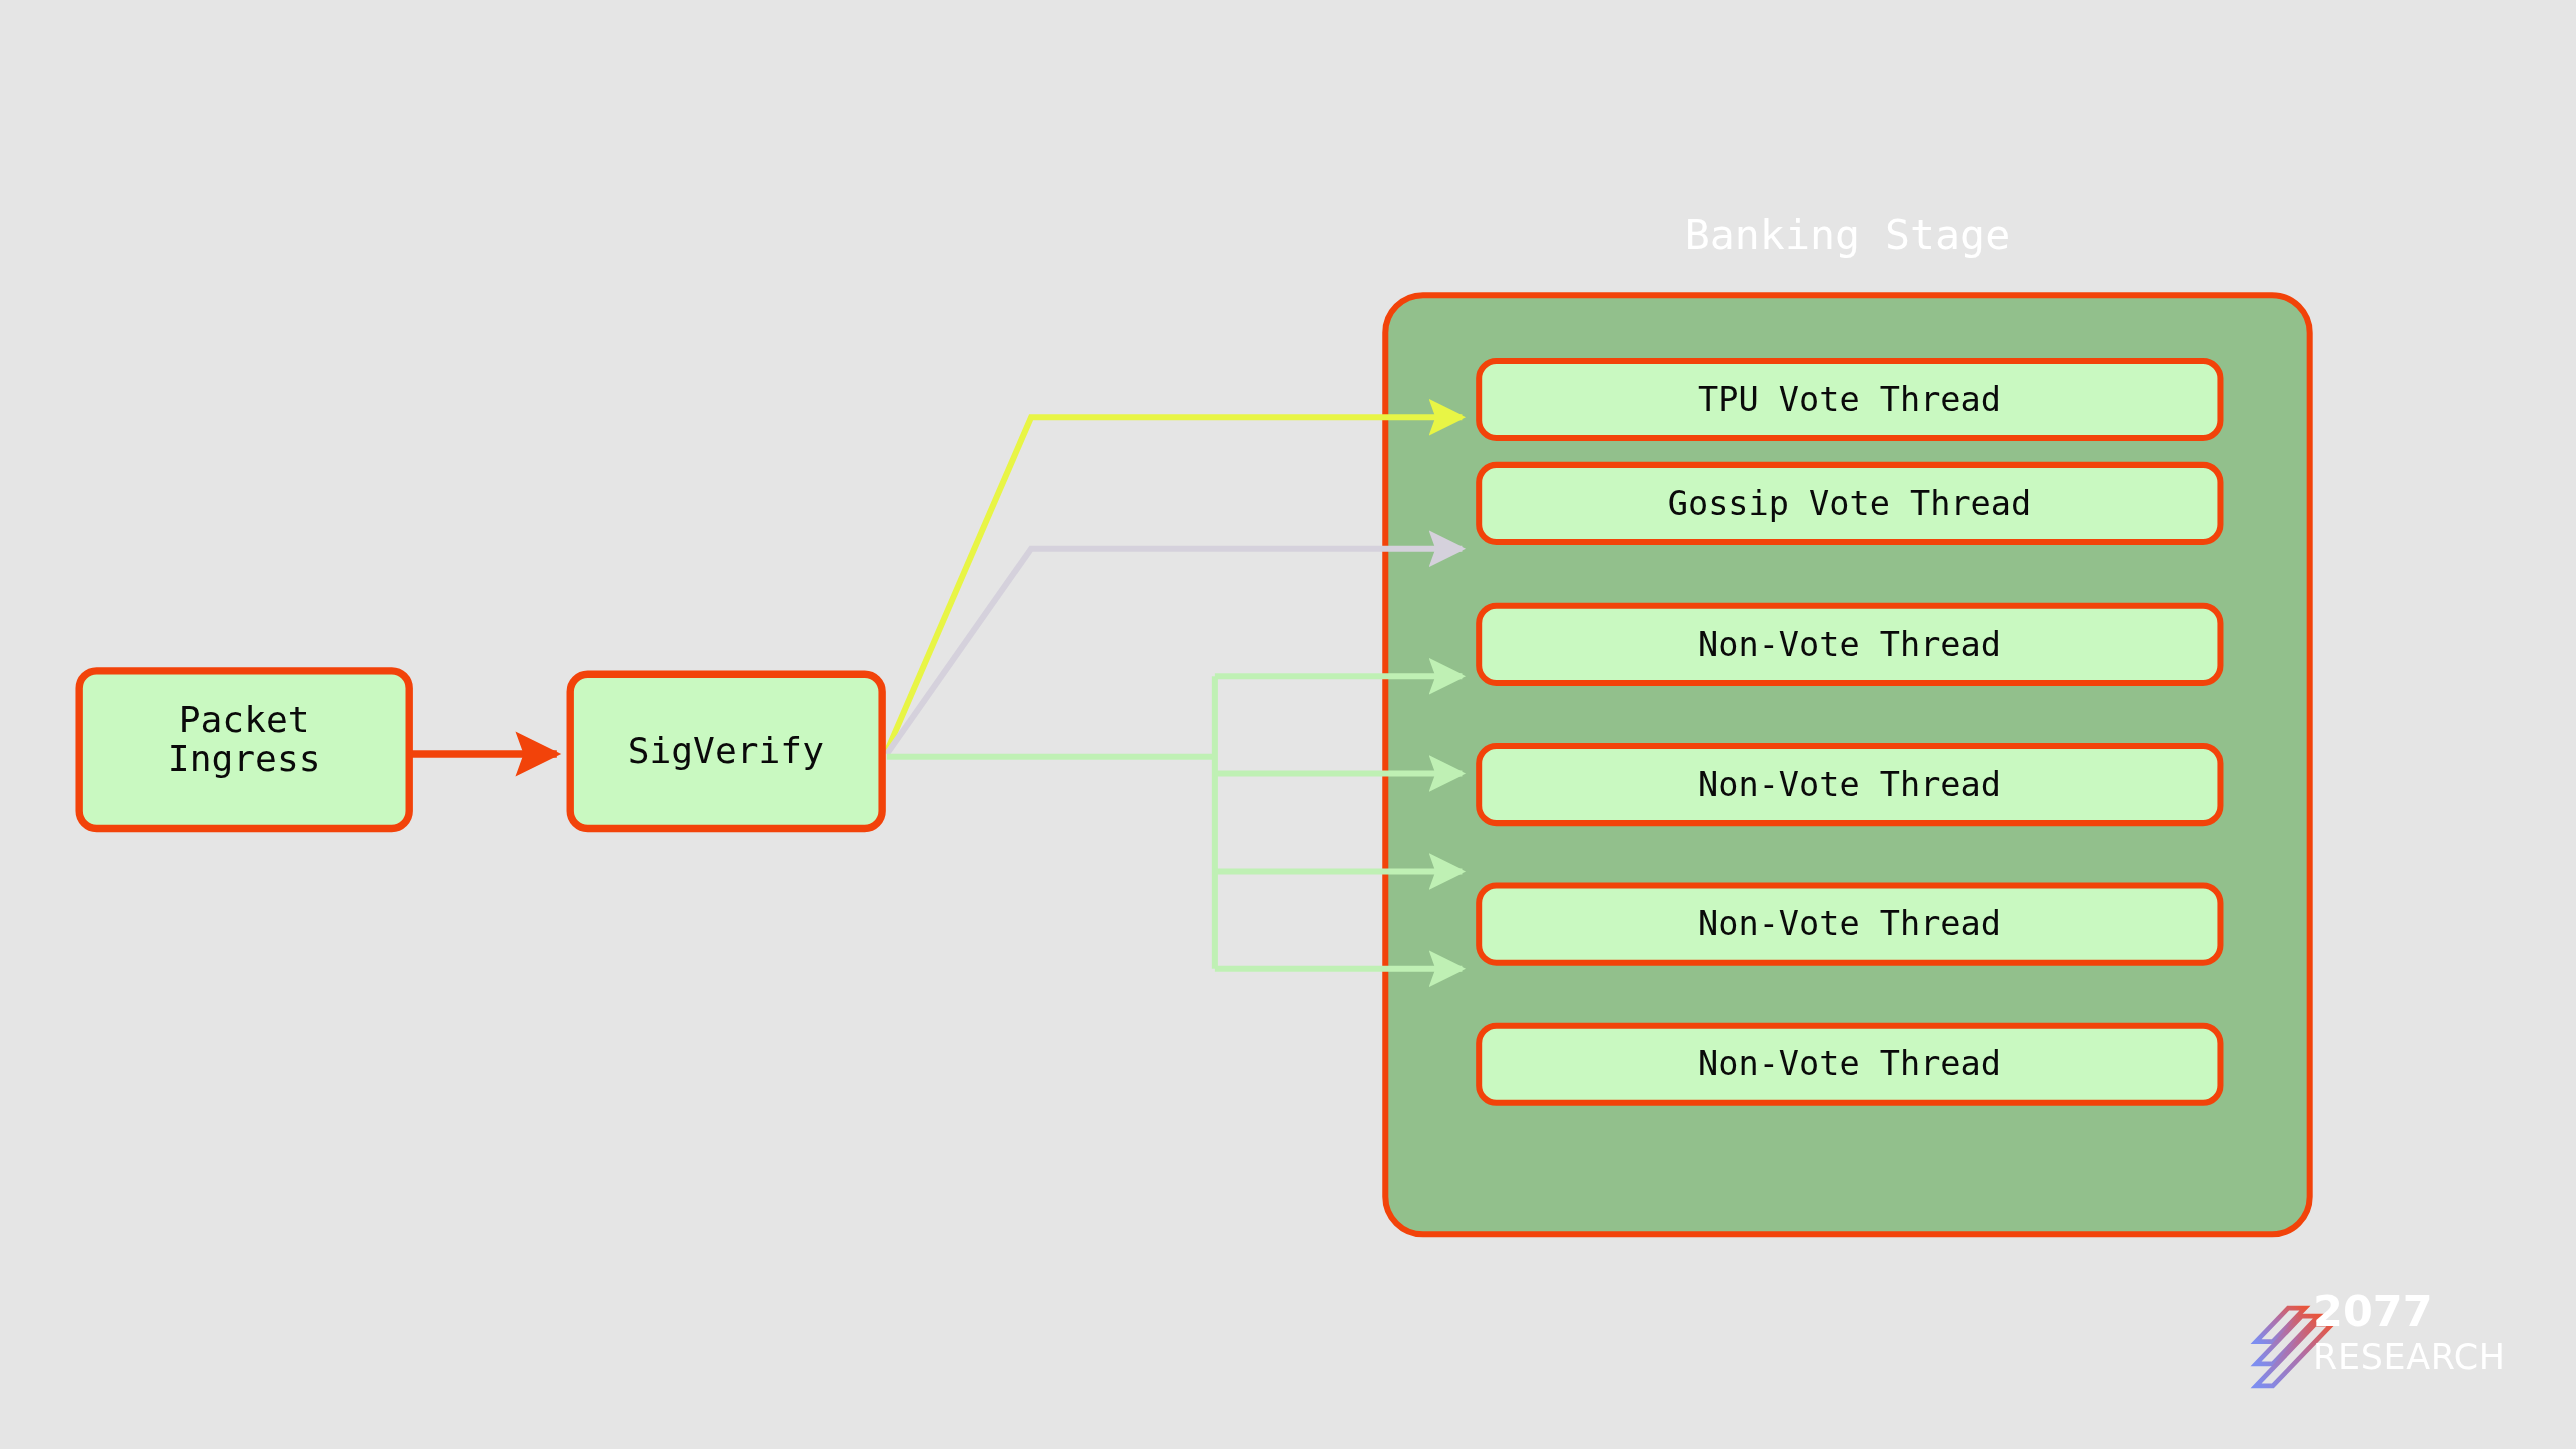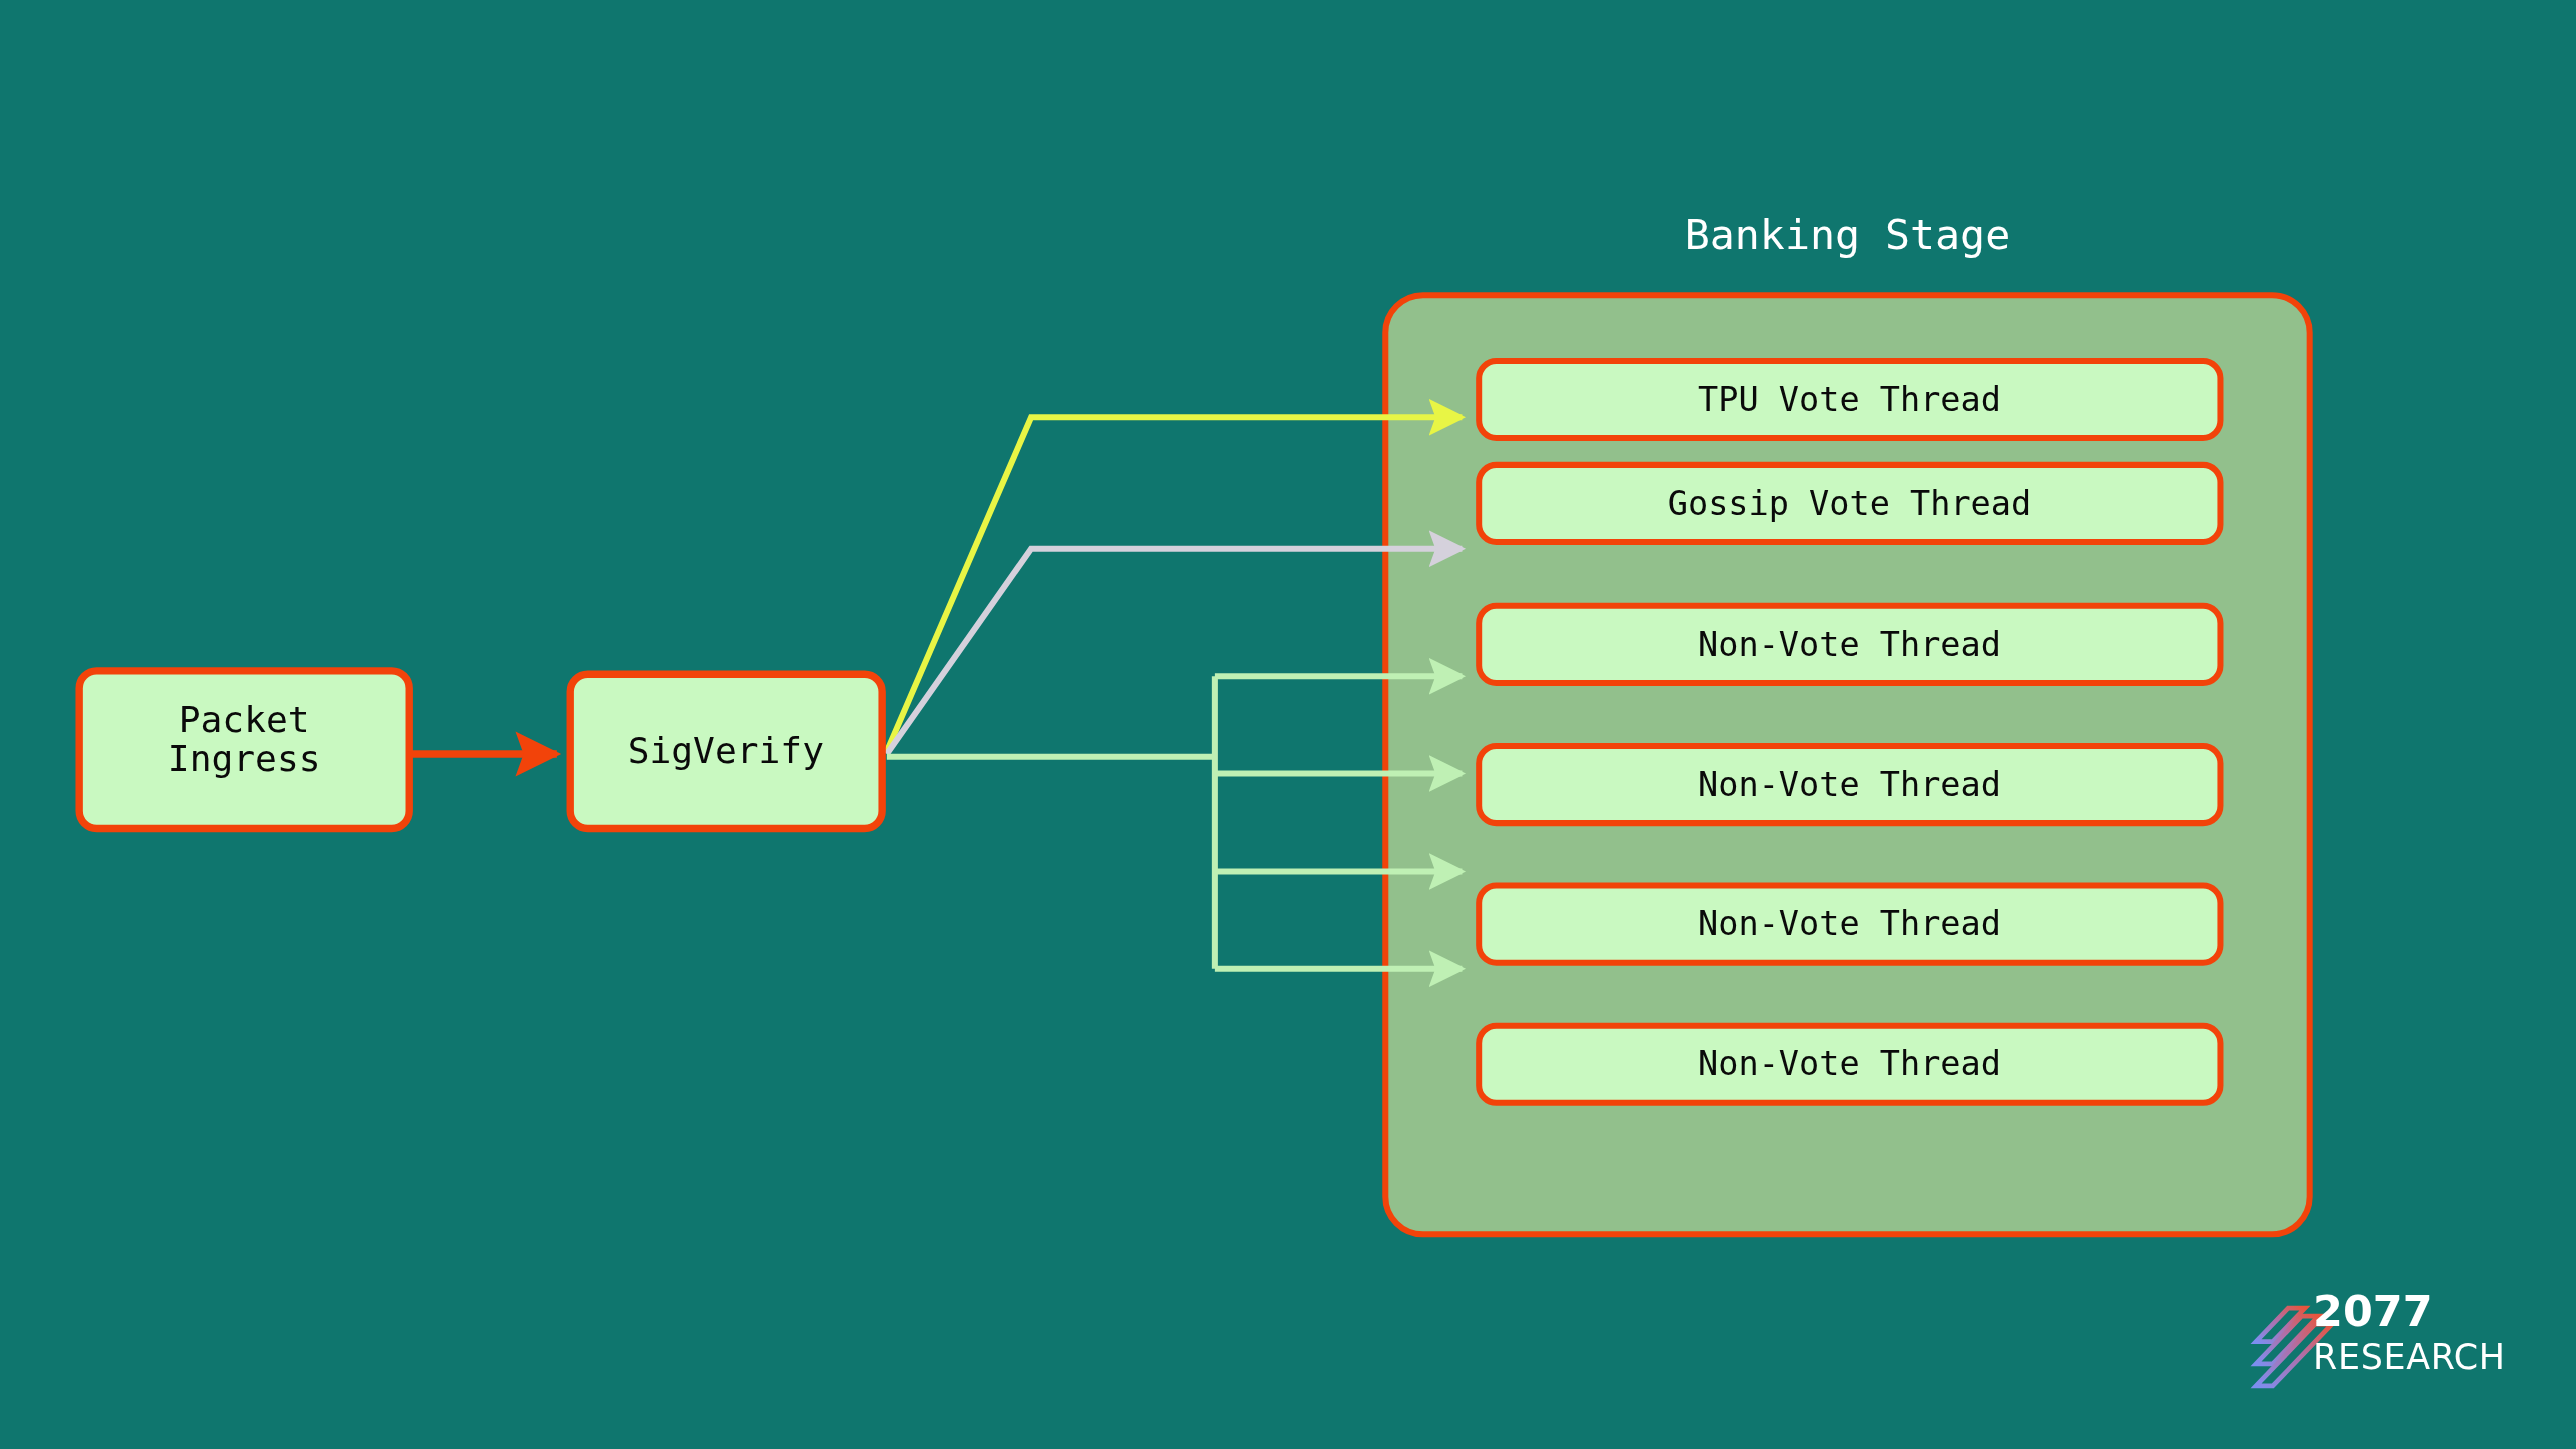--- a/index.html
+++ b/index.html
@@ -8,21 +8,21 @@
     padding: 0;
     background: #000000;
   }
   body {
     font-family: "DejaVu Sans Mono", "Liberation Mono", monospace;
   }
   #stage {
     position: relative;
     width: 2576px;
     height: 1449px;
-    background: #0f766e;
+    background: #e5e5e5;
     overflow: hidden;
   }
   #diagram-svg {
     position: absolute;
     left: 0;
     top: 0;
     width: 2576px;
     height: 1449px;
     display: block;
   }

